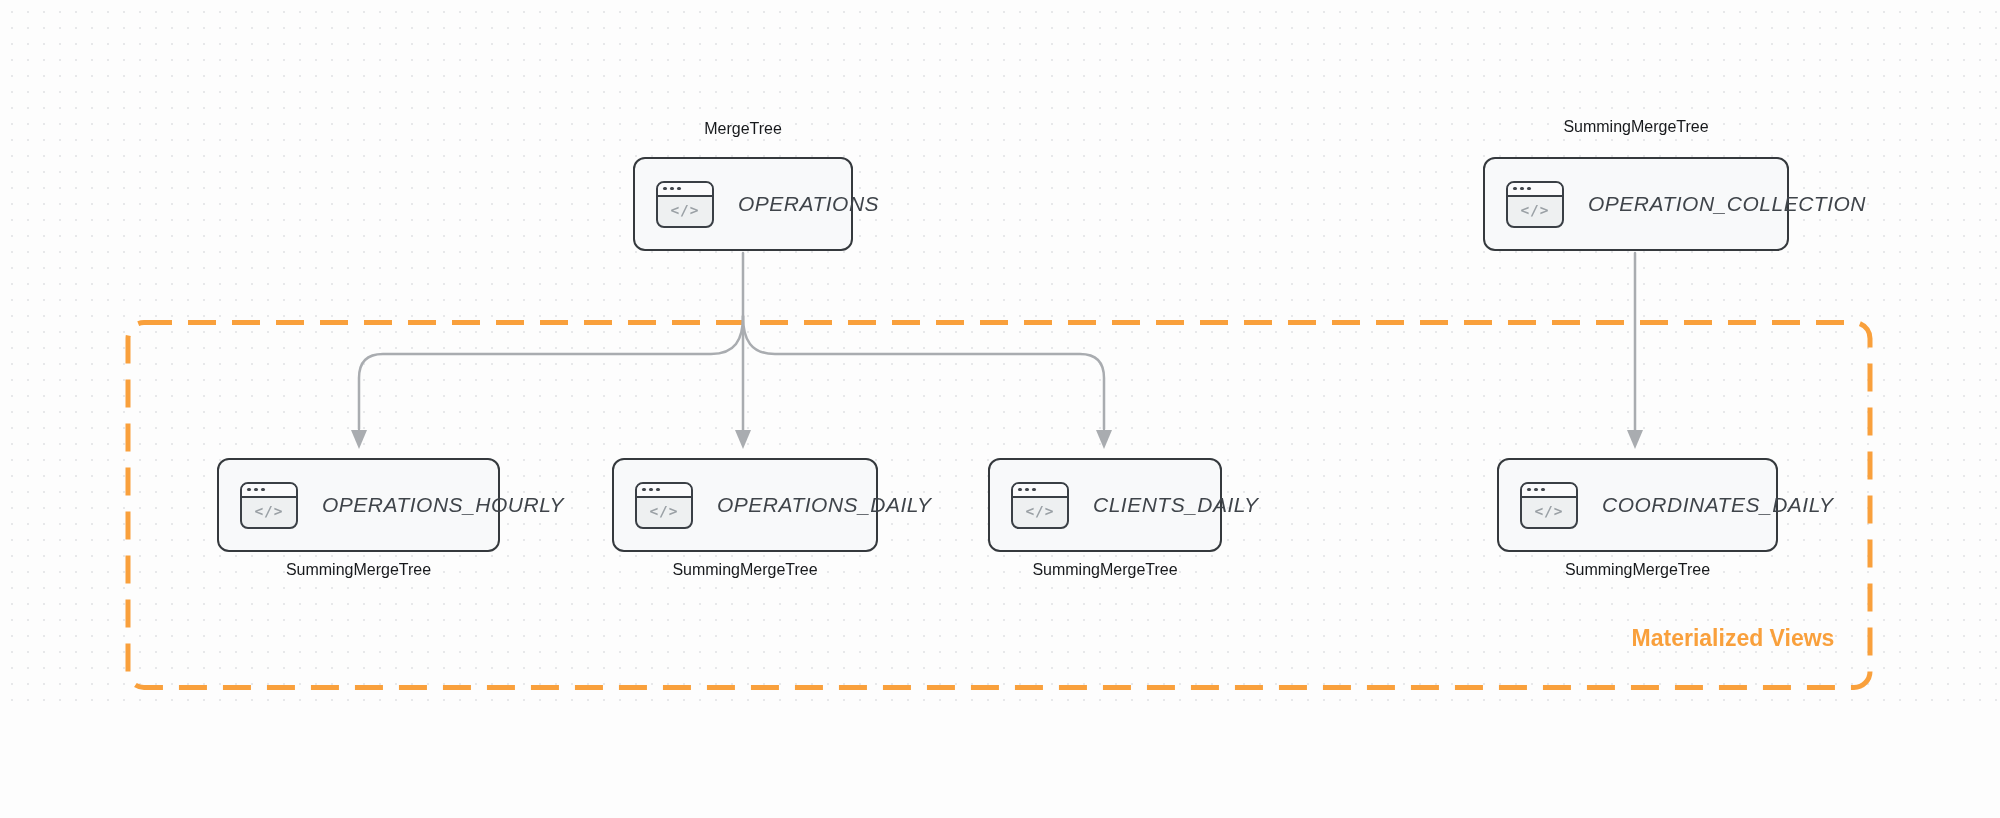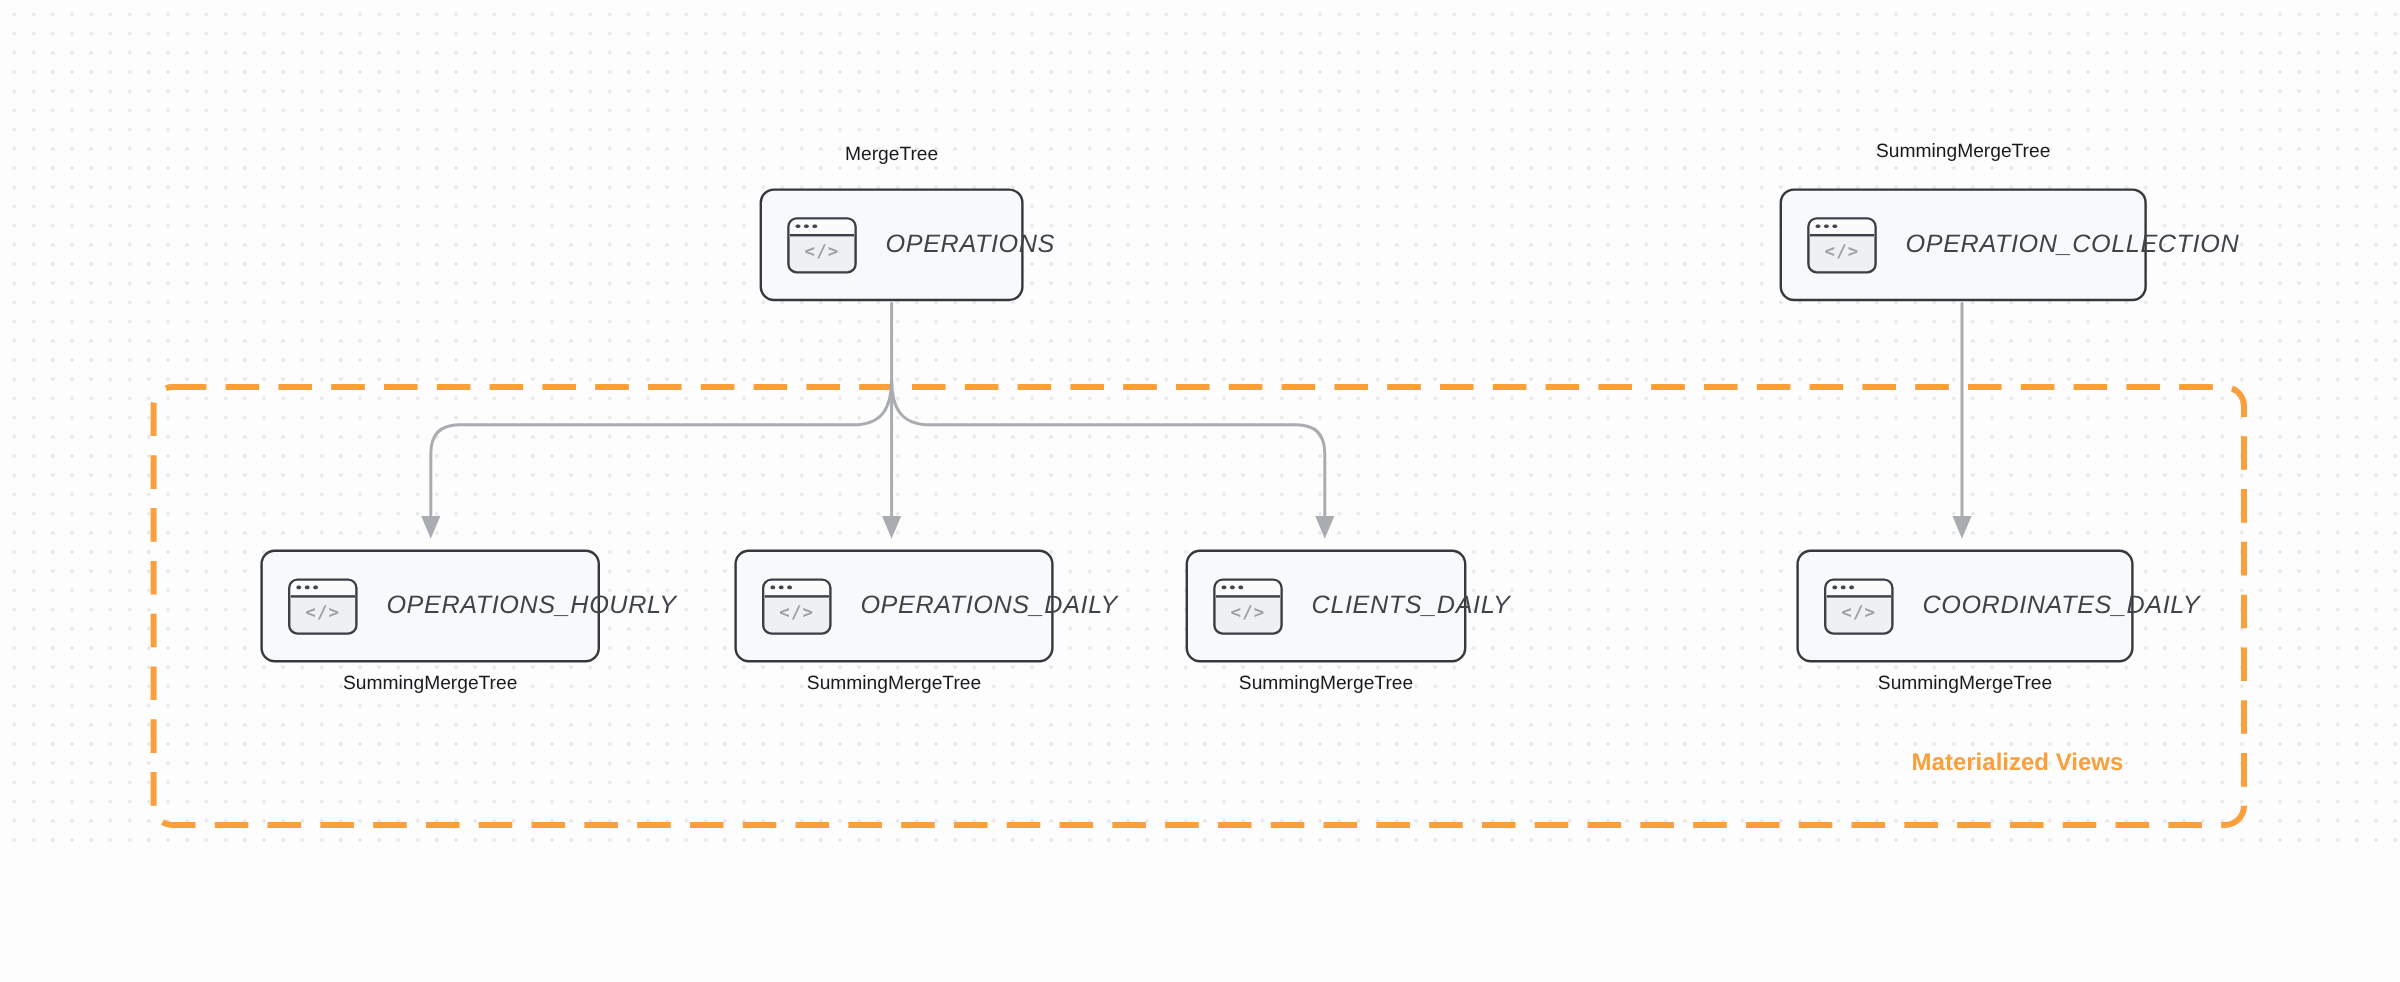--- a/index.html
+++ b/index.html
@@ -60,22 +60,22 @@
   }
   .eng-mergetree{left:633px;top:120px;width:220px;}
   .eng-collection{left:1483px;top:118px;width:306px;}
   .eng-hourly{left:217px;top:561px;width:283px;}
   .eng-daily{left:612px;top:561px;width:266px;}
   .eng-clients{left:988px;top:561px;width:234px;}
   .eng-coordinates{left:1497px;top:561px;width:281px;}
 
   
   .group-label{
-    position:absolute;left:1593px;top:625px;width:280px;text-align:left;
-    font-size:20px;font-weight:600;color:#f9a03c;white-space:nowrap;
+    position:absolute;left:1593px;top:625px;width:280px;text-align:center;
+    font-size:23px;font-weight:600;color:#f9a03c;white-space:nowrap;
   }
 </style>
 </head>
 <body>
 
 <div class="canvas">
 
   <svg class="connectors" viewBox="0 0 2000 818" xmlns="http://www.w3.org/2000/svg">
 
     <rect x="128" y="322.5" width="1742" height="365" rx="16" fill="none" stroke="#f9a03c" stroke-width="5" stroke-dasharray="28 16"></rect>

